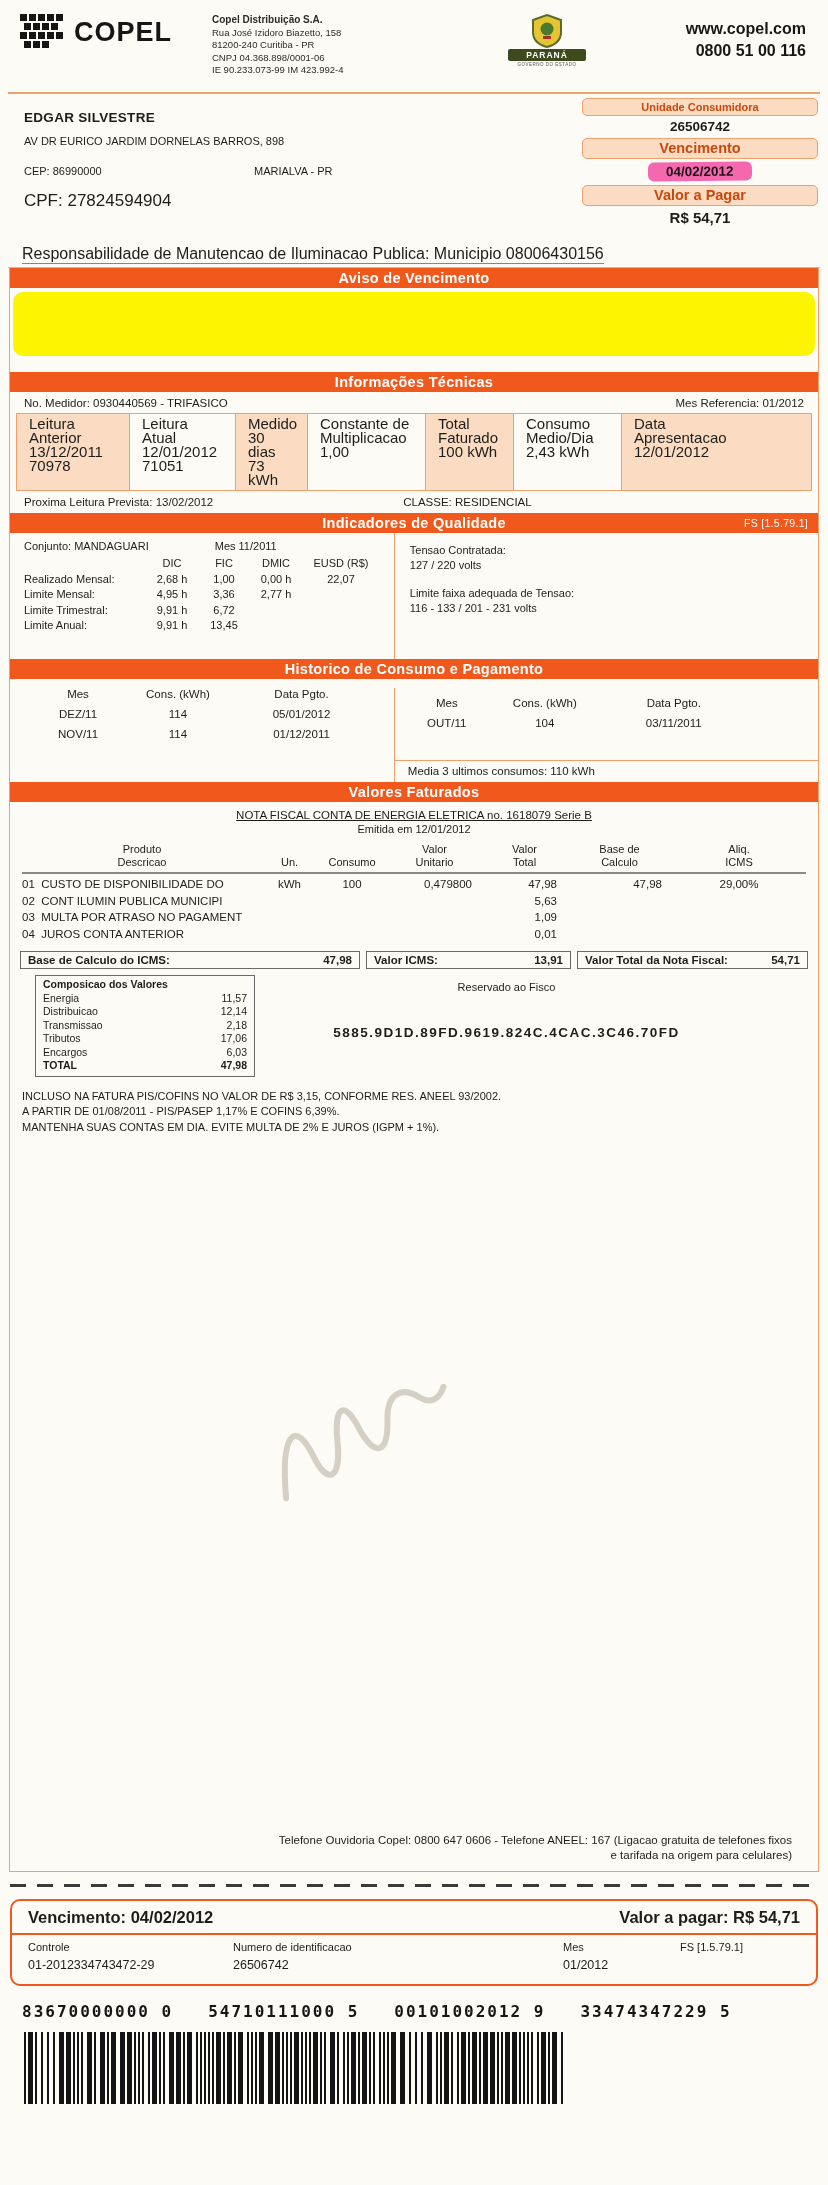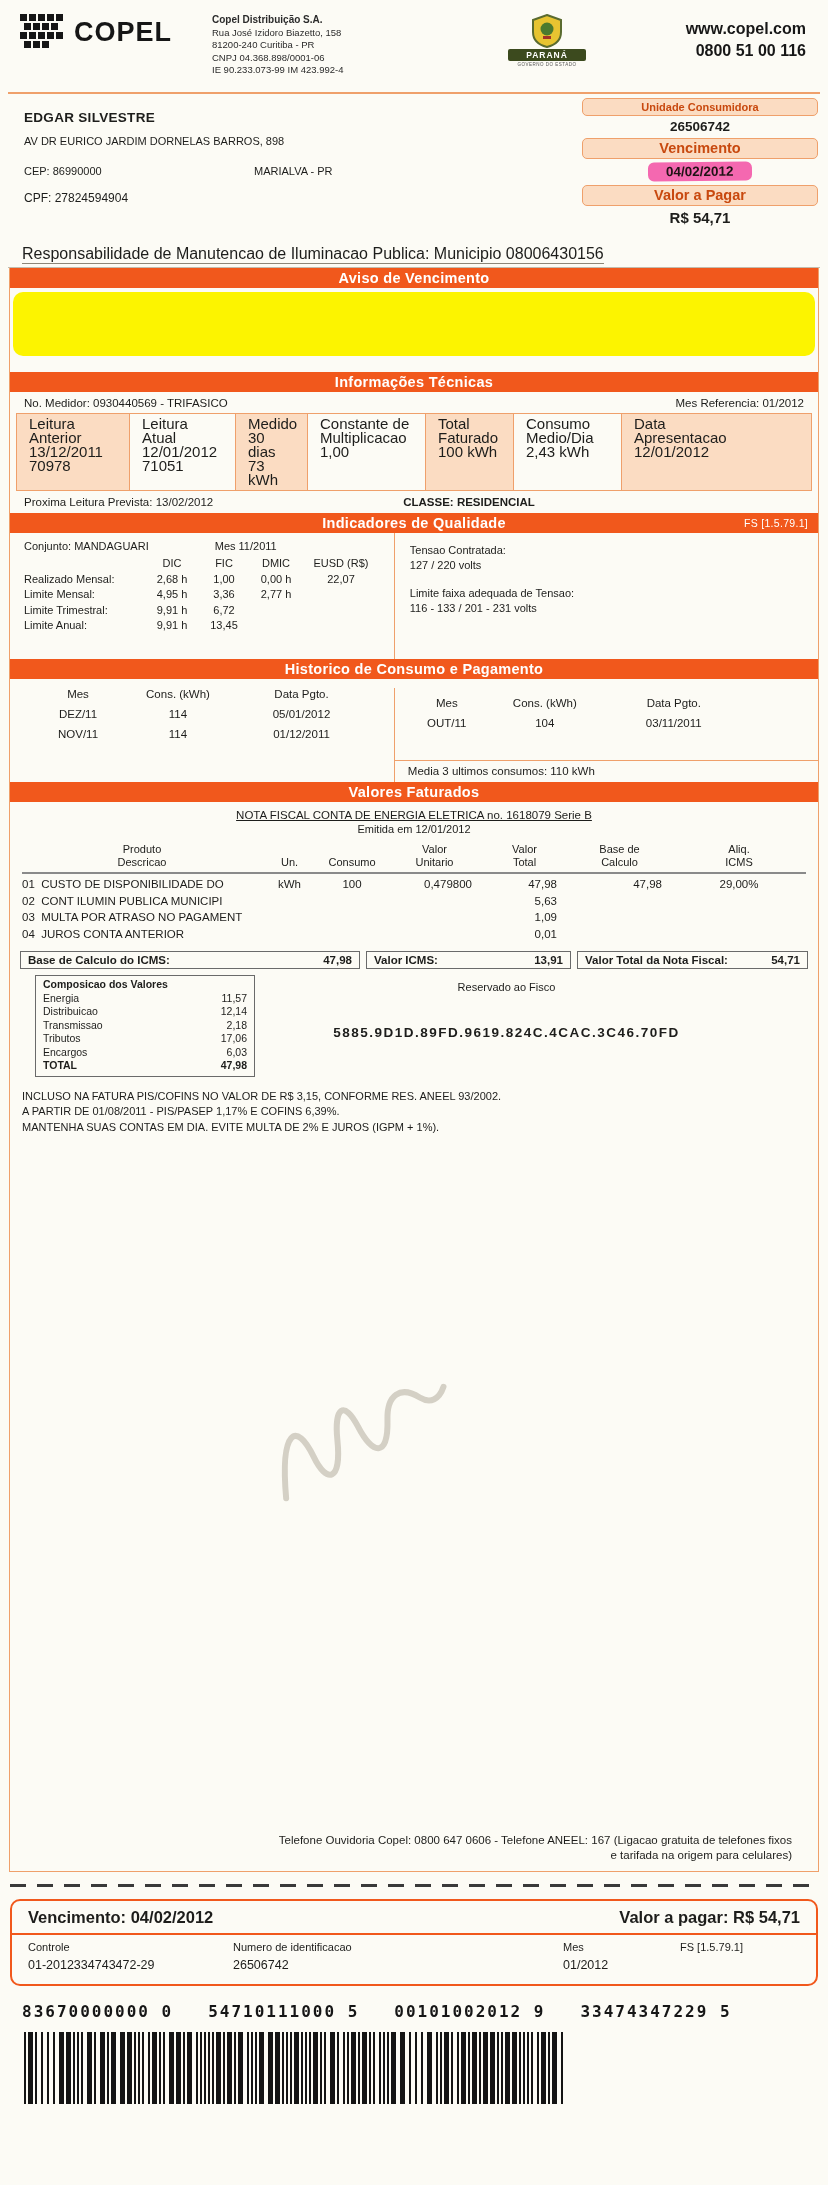--- a/index.html
+++ b/index.html
@@ -22,21 +22,21 @@
   .gov-sub{font-size:4.5px;color:#555;letter-spacing:.5px;margin-top:1px;}
   .contact{margin-left:auto;text-align:right;padding-right:8px;padding-top:4px;}
   .contact div{font-size:16px;font-weight:700;line-height:22px;color:#171717;}
 
   
   .cust{position:relative;min-height:150px;border-top:2px solid var(--orangelight);padding:16px 0 0 16px;}
   .cust-name{font-size:13.5px;font-weight:700;letter-spacing:.3px;}
   .cust-addr{font-size:11px;margin-top:10px;}
   .cust-row{display:flex;margin-top:18px;font-size:11px;}
   .cust-cep{width:230px;}
-  .cust-cpf{margin-top:14px;font-size:12px;}
+  .cust-cpf{margin-top:14px;font-size:17px;}
   .panel{position:absolute;top:4px;right:2px;width:236px;}
   .p-head{background:var(--peach);border:1px solid var(--orangelight);border-radius:5px;color:var(--deeporange);font-weight:700;text-align:center;font-size:11px;line-height:16px;}
   .p-head.big{font-size:14.5px;line-height:19px;}
   .p-val{text-align:center;font-weight:700;font-size:13.5px;padding:3px 0 4px;}
   .p-val.money{font-size:15px;}
   .pink-hl{display:inline-block;background:var(--pink);border-radius:6px;padding:2px 18px;transform:rotate(-.6deg);color:#201315;}
 
   .ilum{font-size:16px;padding:3px 0 4px 14px;border-bottom:1px solid #c2bcae;}
   .ilum span{border-bottom:1px solid #8c8678;padding-bottom:1px;}
 
@@ -48,21 +48,21 @@
   .gap16{height:16px;}
 
   
   .t-row1{display:flex;justify-content:space-between;padding:5px 14px 2px;font-size:11.5px;}
   .t-table{display:flex;border:1px solid var(--orangelight);margin:2px 6px;}
   .t-cell{padding:3px 12px;font-size:15px;line-height:14px;border-left:1px solid var(--orangelight);flex:0 0 auto;}
   .t-cell:first-child{border-left:none;}
   .t-cell.shade{background:var(--peach);}
   .tc0{width:112px}.tc1{width:106px}.tc2{width:72px}.tc3{width:118px}.tc4{width:88px}.tc5{width:108px}.tc6{flex:1;}
   .t-row3{display:flex;padding:3px 14px 5px;font-size:11.5px;}
-  .t-row3 .classe{margin-left:190px;font-weight:bold;}
+  .t-row3 .classe{margin-left:190px;}
 
   
   .q-body{position:relative;height:126px;}
   .v-div{position:absolute;left:47.5%;top:0;bottom:0;border-left:1px solid var(--orangelight);}
   .q-left{padding:7px 0 0 14px;}
   .q-row1{display:flex;font-size:11px;}
   .q-row1 .q-mes{margin-left:66px;}
   .q-grid{display:grid;grid-template-columns:118px 60px 44px 60px 70px;margin-top:4px;font-size:11px;line-height:15.5px;}
   .q-grid .h{text-align:center;}
   .q-grid .lab{text-align:left;}

